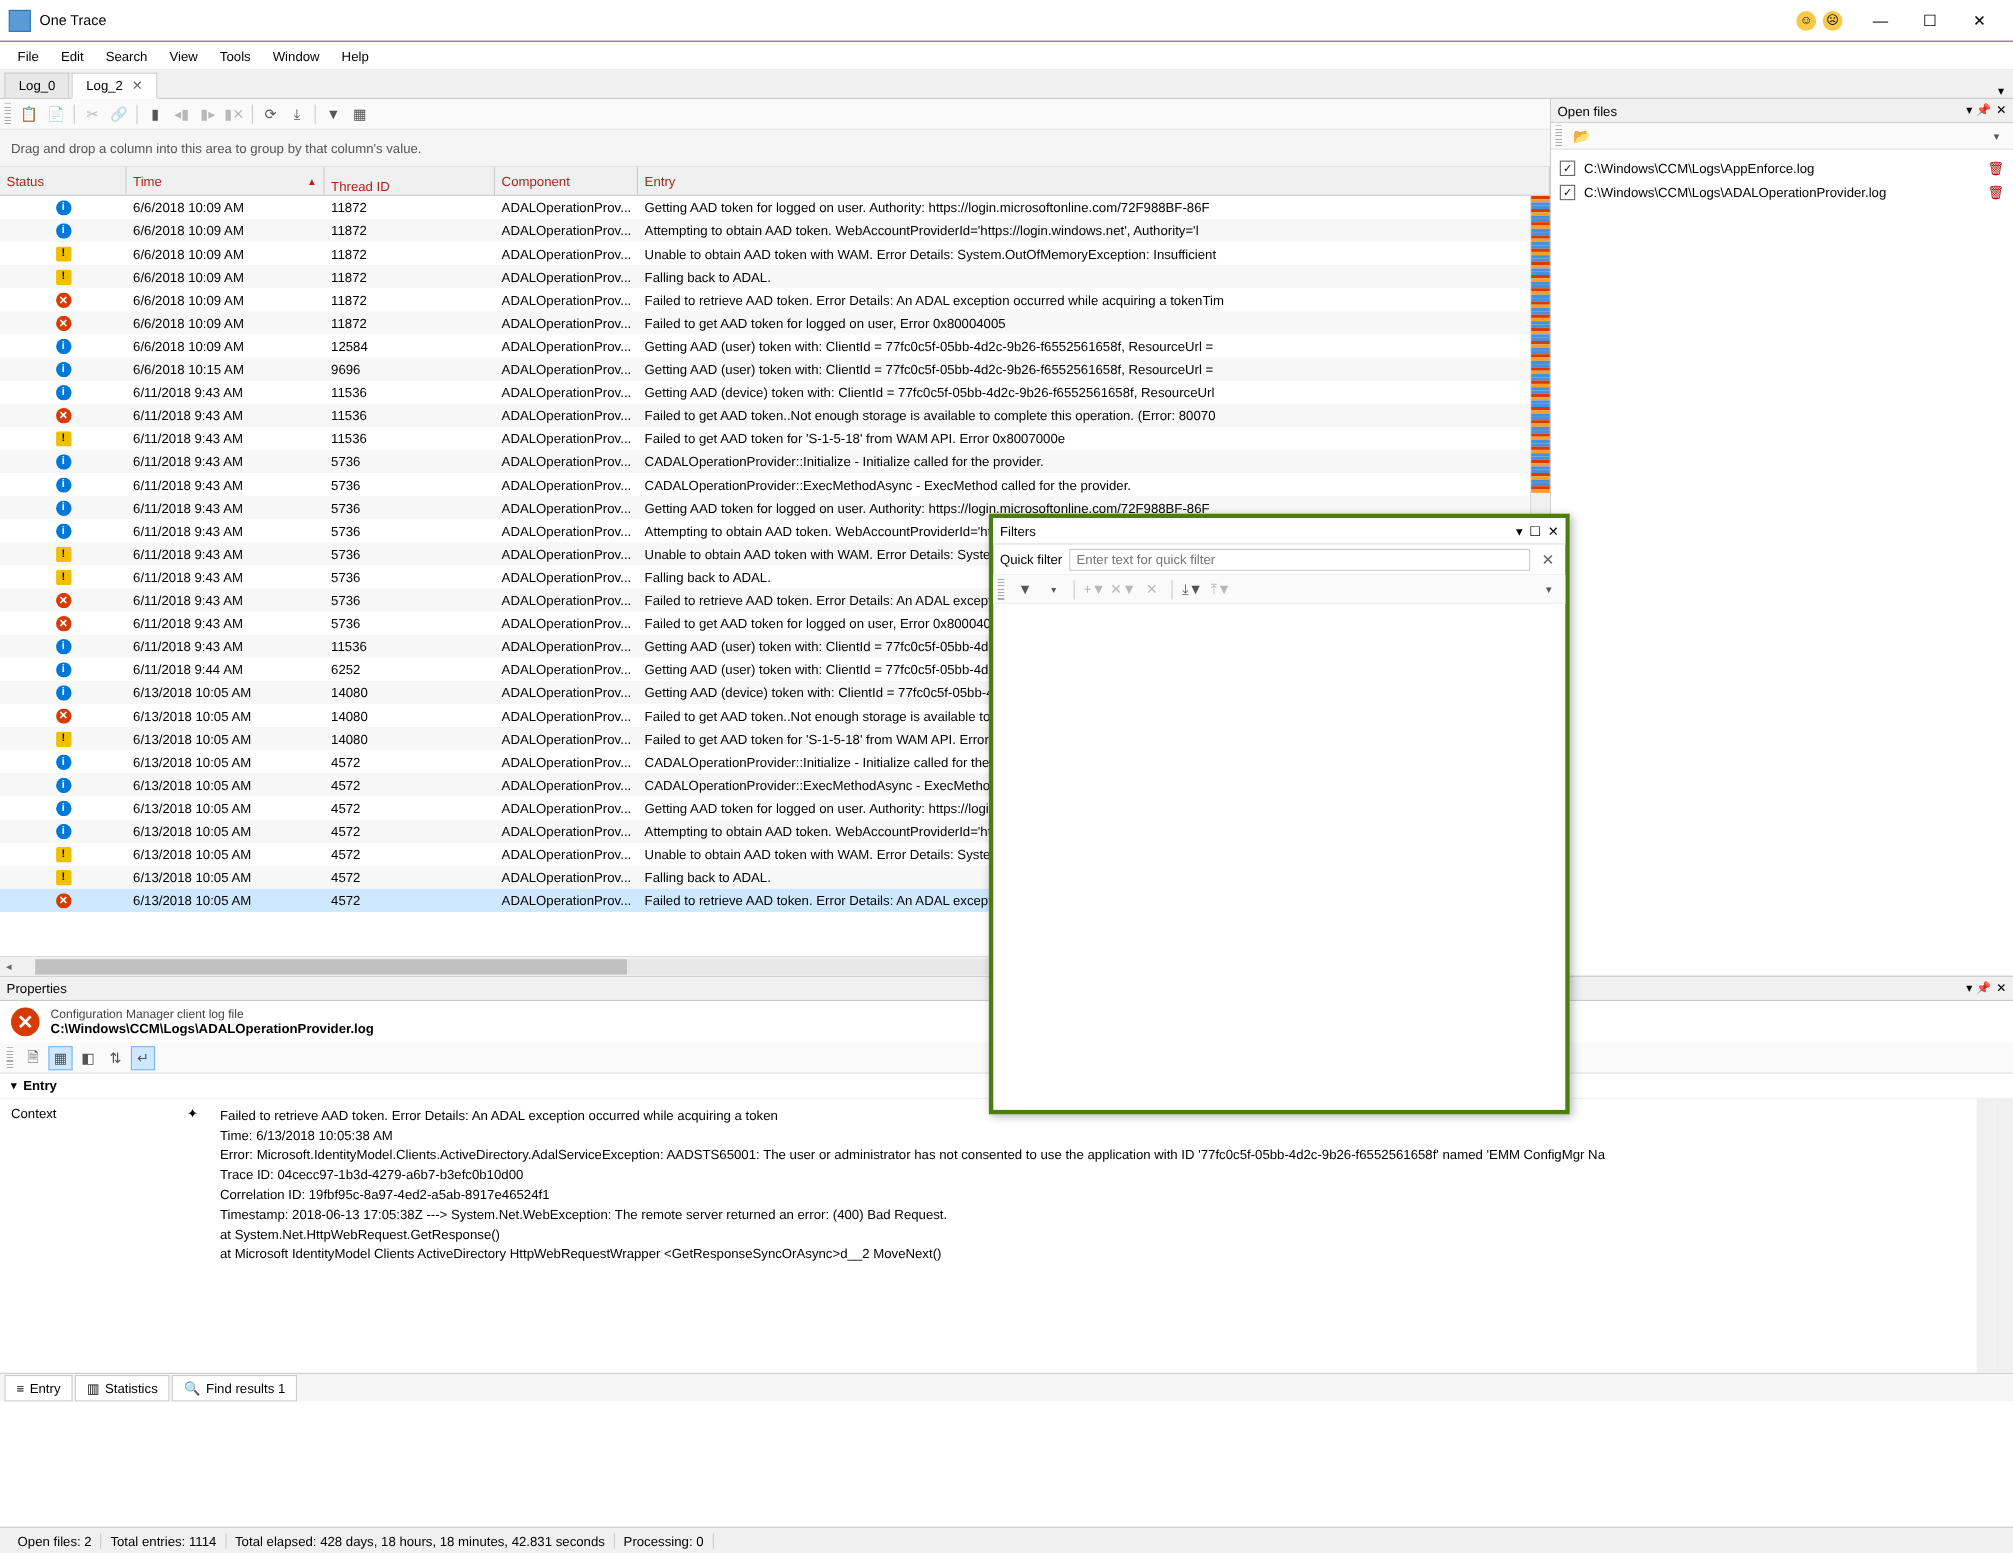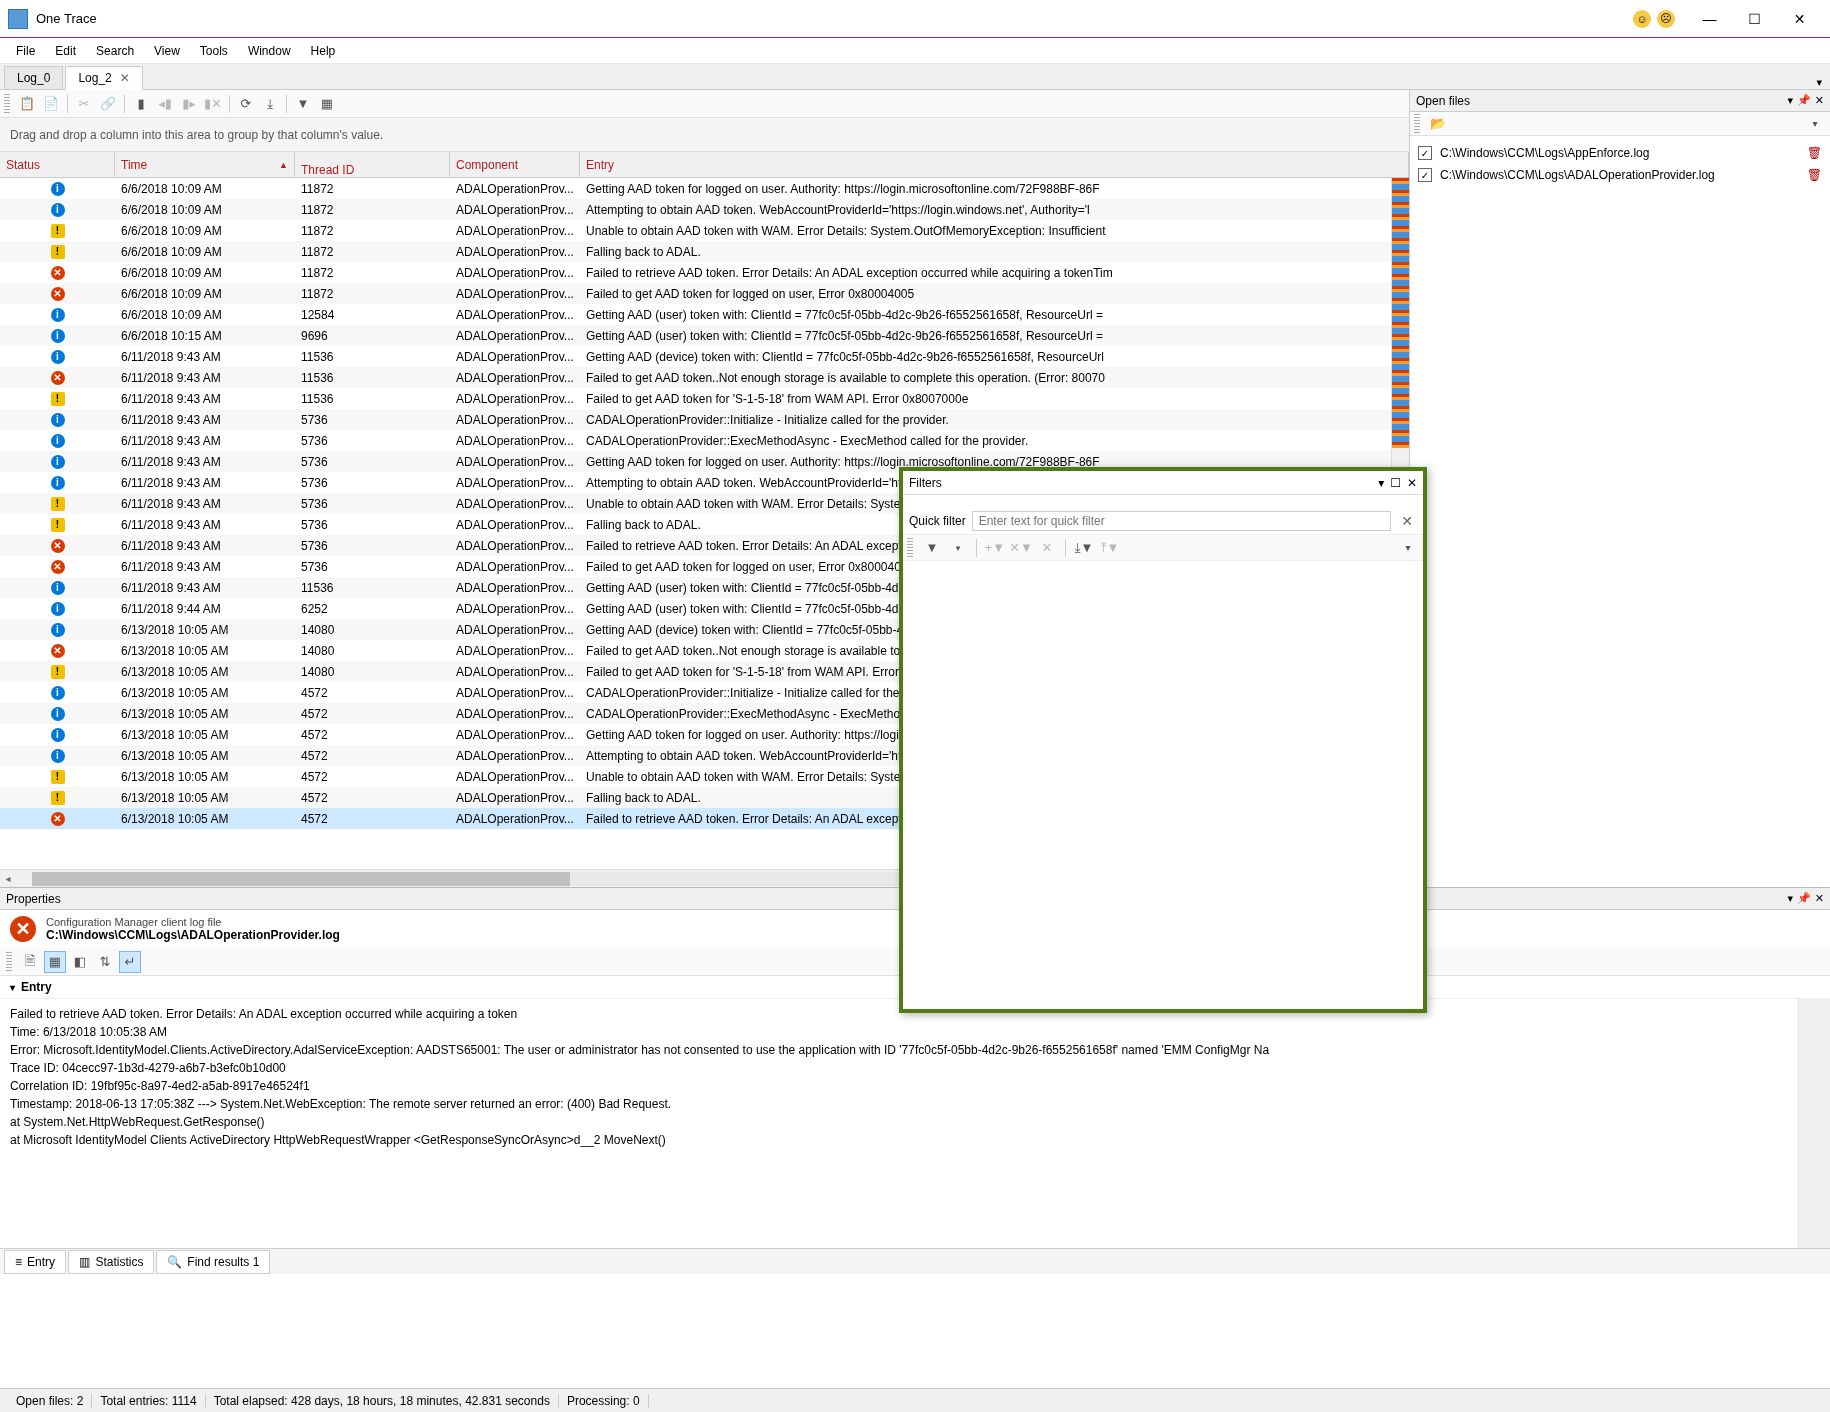--- a/index.html
+++ b/index.html
@@ -105,21 +105,21 @@
 .ptab { padding: 4px 10px; display: flex; align-items: center; gap: 5px; border: 1px solid #ccc; background: #fff; margin-right: 2px; cursor: pointer; font-size:12px;}
 
 
 .statusbar { position: absolute; bottom: 0; left: 0; right: 0; height: 24px; background: #f0f0f0; border-top: 1px solid #ccc; display: flex; align-items: center; padding: 0 8px; font-size: 12px; gap: 0; }
 .sb-seg { padding: 0 8px; border-right: 1px solid #ccc; }
 
 
 .filters-win { position: absolute; top: 467px; left: 899px; width: 528px; height: 546px; background: #fff; border: 4px solid #4d7c0f; box-shadow: 2px 2px 8px rgba(0,0,0,0.3); display: flex; flex-direction: column; }
 .fw-title { height: 24px; display: flex; align-items: center; justify-content: space-between; padding: 0 6px; background: #fff; border-bottom: 1px solid #ddd; }
 .fw-ctrls { display: flex; gap: 6px; font-size: 12px; }
-.fw-quick { height: 28px; display: flex; align-items: center; gap: 6px; padding: 0 6px; border-bottom: 1px solid #eee; margin-top: 12px; }
+.fw-quick { height: 28px; display: flex; align-items: center; gap: 6px; padding: 0 6px; border-bottom: 1px solid #eee; }
 .fw-input { flex: 1; height: 20px; border: 1px solid #ccc; padding: 0 6px; font-size: 12px; }
 .fw-clear { font-size: 14px; color: #666; cursor: pointer; padding: 0 4px; }
 .fw-tb { height: 26px; display: flex; align-items: center; gap: 4px; padding: 0 4px; border-bottom: 1px solid #eee; background:#fafafa;}
 </style>
 </head>
 <body>
 
 <div class="titlebar">
   <span class="app-icon"></span>
   <span class="title-text">One Trace</span>
@@ -639,20 +639,24 @@
       <span class="tb-btn active">▦</span>
       <span class="tb-btn">◧</span>
       <span class="tb-btn">⇅</span>
       <span class="tb-btn active">↵</span>
     </div>
     <div class="entry-header">
       <span style="font-size:10px">▾</span>
       <span>Entry</span>
     </div>
     <div class="entry-grid">
+      <div class="ctx-col">
+        <span>Context</span>
+        <span>✦</span>
+      </div>
       <div class="entry-text" id="entry-text">
         <div class="vscroll-r"></div>
       <div>Failed to retrieve AAD token. Error Details: An ADAL exception occurred while acquiring a token</div>
           <div>Time: 6/13/2018 10:05:38 AM</div>
           <div>Error: Microsoft.IdentityModel.Clients.ActiveDirectory.AdalServiceException: AADSTS65001: The user or administrator has not consented to use the application with ID '77fc0c5f-05bb-4d2c-9b26-f6552561658f' named 'EMM ConfigMgr Na</div>
           <div>Trace ID: 04cecc97-1b3d-4279-a6b7-b3efc0b10d00</div>
           <div>Correlation ID: 19fbf95c-8a97-4ed2-a5ab-8917e46524f1</div>
           <div>Timestamp: 2018-06-13 17:05:38Z ---&gt; System.Net.WebException: The remote server returned an error: (400) Bad Request.</div>
           <div>at System.Net.HttpWebRequest.GetResponse()</div>
           <div>at Microsoft IdentityModel Clients ActiveDirectory HttpWebRequestWrapper &lt;GetResponseSyncOrAsync&gt;d__2 MoveNext()</div>

